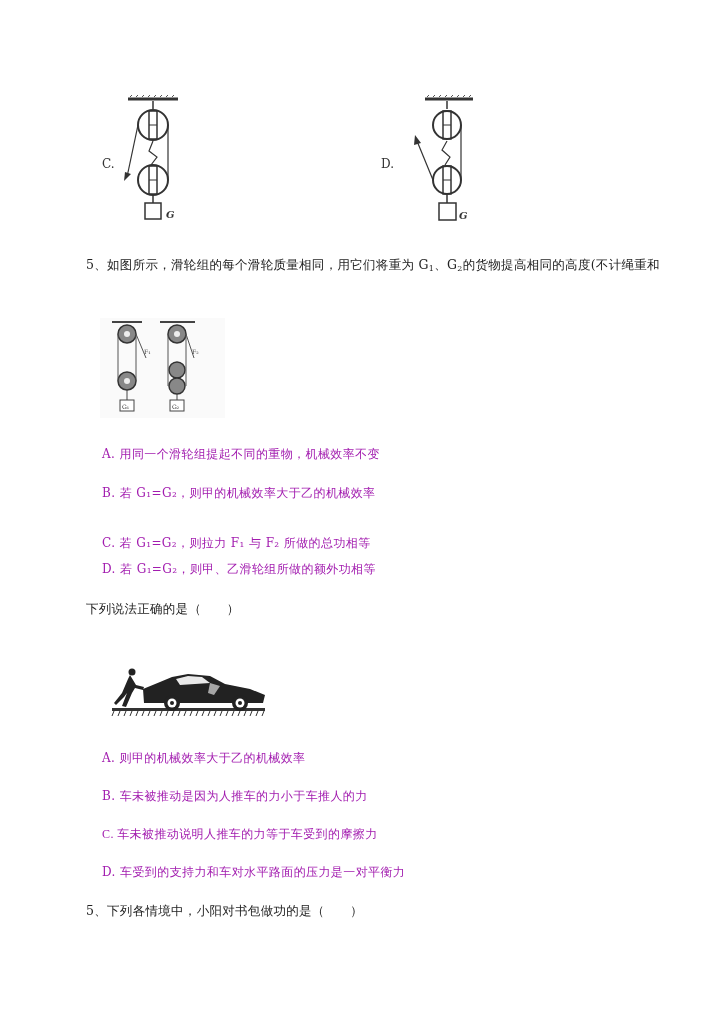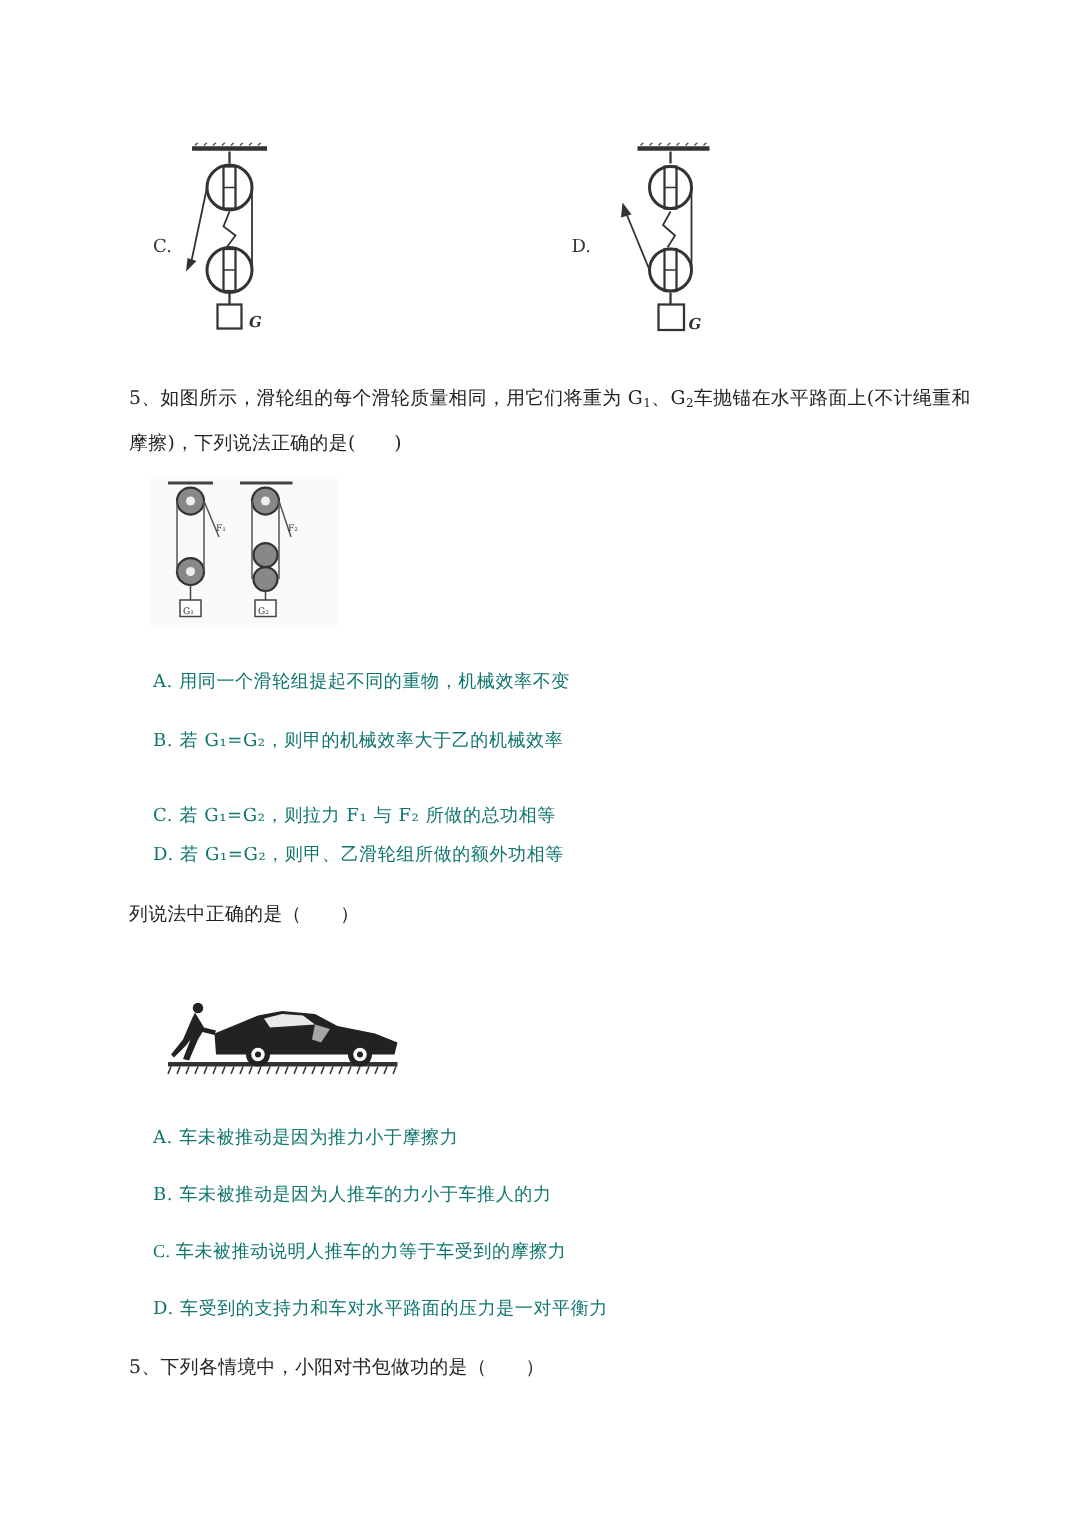--- a/index.html
+++ b/index.html
@@ -1,21 +1,21 @@
 <!DOCTYPE html>
 <html><head>
 <meta charset="utf-8">
 <style>
   html, body { margin:0; padding:0; background:#ffffff; }
   body { width:720px; height:1017px; position:relative; overflow:hidden;
          font-family:"DejaVu Serif", "Liberation Serif", serif; color:#222; }
   .abs { position:absolute; }
   .opt-label { font-size:12px; color:#333; }
   .q-text { font-size:12.5px; line-height:26px; color:#222; letter-spacing:0.3px; }
-  .opt { font-size:12px; color:#0f766e; letter-spacing:0.4px; }
+  .opt { font-size:12px; color:#a21caf; letter-spacing:0.4px; }
   sub { font-size:8px; vertical-align:-2px; }
 </style>
 </head>
 <body>
 
 <div>
   <span class="abs opt-label" style="left:102px;top:157px;">C.</span>
   <svg class="abs" style="left:118px;top:95px;" width="80" height="135">
     <line x1="10" y1="4" x2="60" y2="4" stroke="#333" stroke-width="3"></line>
     <g stroke="#555" stroke-width="1">
@@ -70,22 +70,21 @@
     <path d="M42 46 L37 55 L45 62 L40 70" fill="none" stroke="#333" stroke-width="1.2"></path>
     <line x1="28" y1="85" x2="12" y2="46" stroke="#333" stroke-width="1.2"></line>
     <polygon points="10,40 9,50 16,48" fill="#333"></polygon>
     <line x1="42" y1="100" x2="42" y2="108" stroke="#333" stroke-width="1.5"></line>
     <rect x="34" y="108" width="17" height="17" fill="#fff" stroke="#333" stroke-width="1.5"></rect>
     <text x="54" y="124" font-size="10" font-style="italic" font-weight="bold" fill="#333">G</text>
   </svg>
 </div>
 
 <div class="abs q-text" style="left:86px;top:252px;width:620px;">
-  <div><span>5、如图所示，滑轮组的每个滑轮质量相同，用它们将重为 G</span><sub>1</sub><span>、G</span><sub>2</sub><span>车抛锚在水平路面上(不计绳重和</span></div>
-  <div>摩擦)，下列说法正确的是(　　)</div>
+  <div><span>5、如图所示，滑轮组的每个滑轮质量相同，用它们将重为 G</span><sub>1</sub><span>、G</span><sub>2</sub><span>的货物提高相同的高度(不计绳重和</span></div>
 </div>
 
 <svg class="abs" style="left:100px;top:318px;" width="125" height="100">
   <rect x="0" y="0" width="125" height="100" fill="#fafafa"></rect>
 
   <line x1="12" y1="4" x2="42" y2="4" stroke="#444" stroke-width="2"></line>
   <circle cx="27" cy="16" r="9" fill="#888" stroke="#333" stroke-width="1.5"></circle>
   <circle cx="27" cy="16" r="3" fill="#eee"></circle>
   <circle cx="27" cy="63" r="9" fill="#888" stroke="#333" stroke-width="1.5"></circle>
   <circle cx="27" cy="63" r="3" fill="#eee"></circle>
@@ -120,21 +119,21 @@
   </div>
   <div class="abs opt" style="left:102px;top:523px;margin-top:12px;">
     <span>C.</span> <span>若 G₁=G₂，则拉力 F₁ 与 F₂ 所做的总功相等</span>
   </div>
   <div class="abs opt" style="left:102px;top:561px;">
     <span>D.</span> <span>若 G₁=G₂，则甲、乙滑轮组所做的额外功相等</span>
   </div>
 </div>
 
 <div class="abs q-text" style="left:86px;top:596px;width:630px;">
-  <div>列说法中正确的是（　　）</div>
+  <div>下列说法正确的是（　　）</div>
 </div>
 
 <svg class="abs" style="left:110px;top:665px;" width="160" height="52">
 
   <rect x="2" y="43" width="153" height="3" fill="#333"></rect>
   <g stroke="#333" stroke-width="1">
     <line x1="4" y1="46" x2="2" y2="51"></line>
       <line x1="10" y1="46" x2="8" y2="51"></line>
       <line x1="16" y1="46" x2="14" y2="51"></line>
     <line x1="22" y1="46" x2="20" y2="51"></line>
@@ -171,21 +170,21 @@
   <circle cx="62" cy="38" r="8" fill="#222"></circle>
   <circle cx="62" cy="38" r="4.5" fill="#fff"></circle>
   <circle cx="62" cy="38" r="2" fill="#222"></circle>
   <circle cx="130" cy="38" r="8" fill="#222"></circle>
   <circle cx="130" cy="38" r="4.5" fill="#fff"></circle>
   <circle cx="130" cy="38" r="2" fill="#222"></circle>
 </svg>
 
 <div>
   <div class="abs opt" style="left:102px;top:750px;">
-    <span>A.</span> <span>车未被推动是因为推力小于摩擦力</span>
+    <span>A.</span> <span>则甲的机械效率大于乙的机械效率</span>
   </div>
   <div class="abs opt" style="left:102px;top:788px;">
     <span>B.</span> <span>车未被推动是因为人推车的力小于车推人的力</span>
   </div>
   <div class="abs opt" style="left:102px;top:826px;font-family:Liberation Serif, serif;">
     <span>C.</span> <span>车未被推动说明人推车的力等于车受到的摩擦力</span>
   </div>
   <div class="abs opt" style="left:102px;top:864px;">
     <span>D.</span> <span>车受到的支持力和车对水平路面的压力是一对平衡力</span>
   </div>

